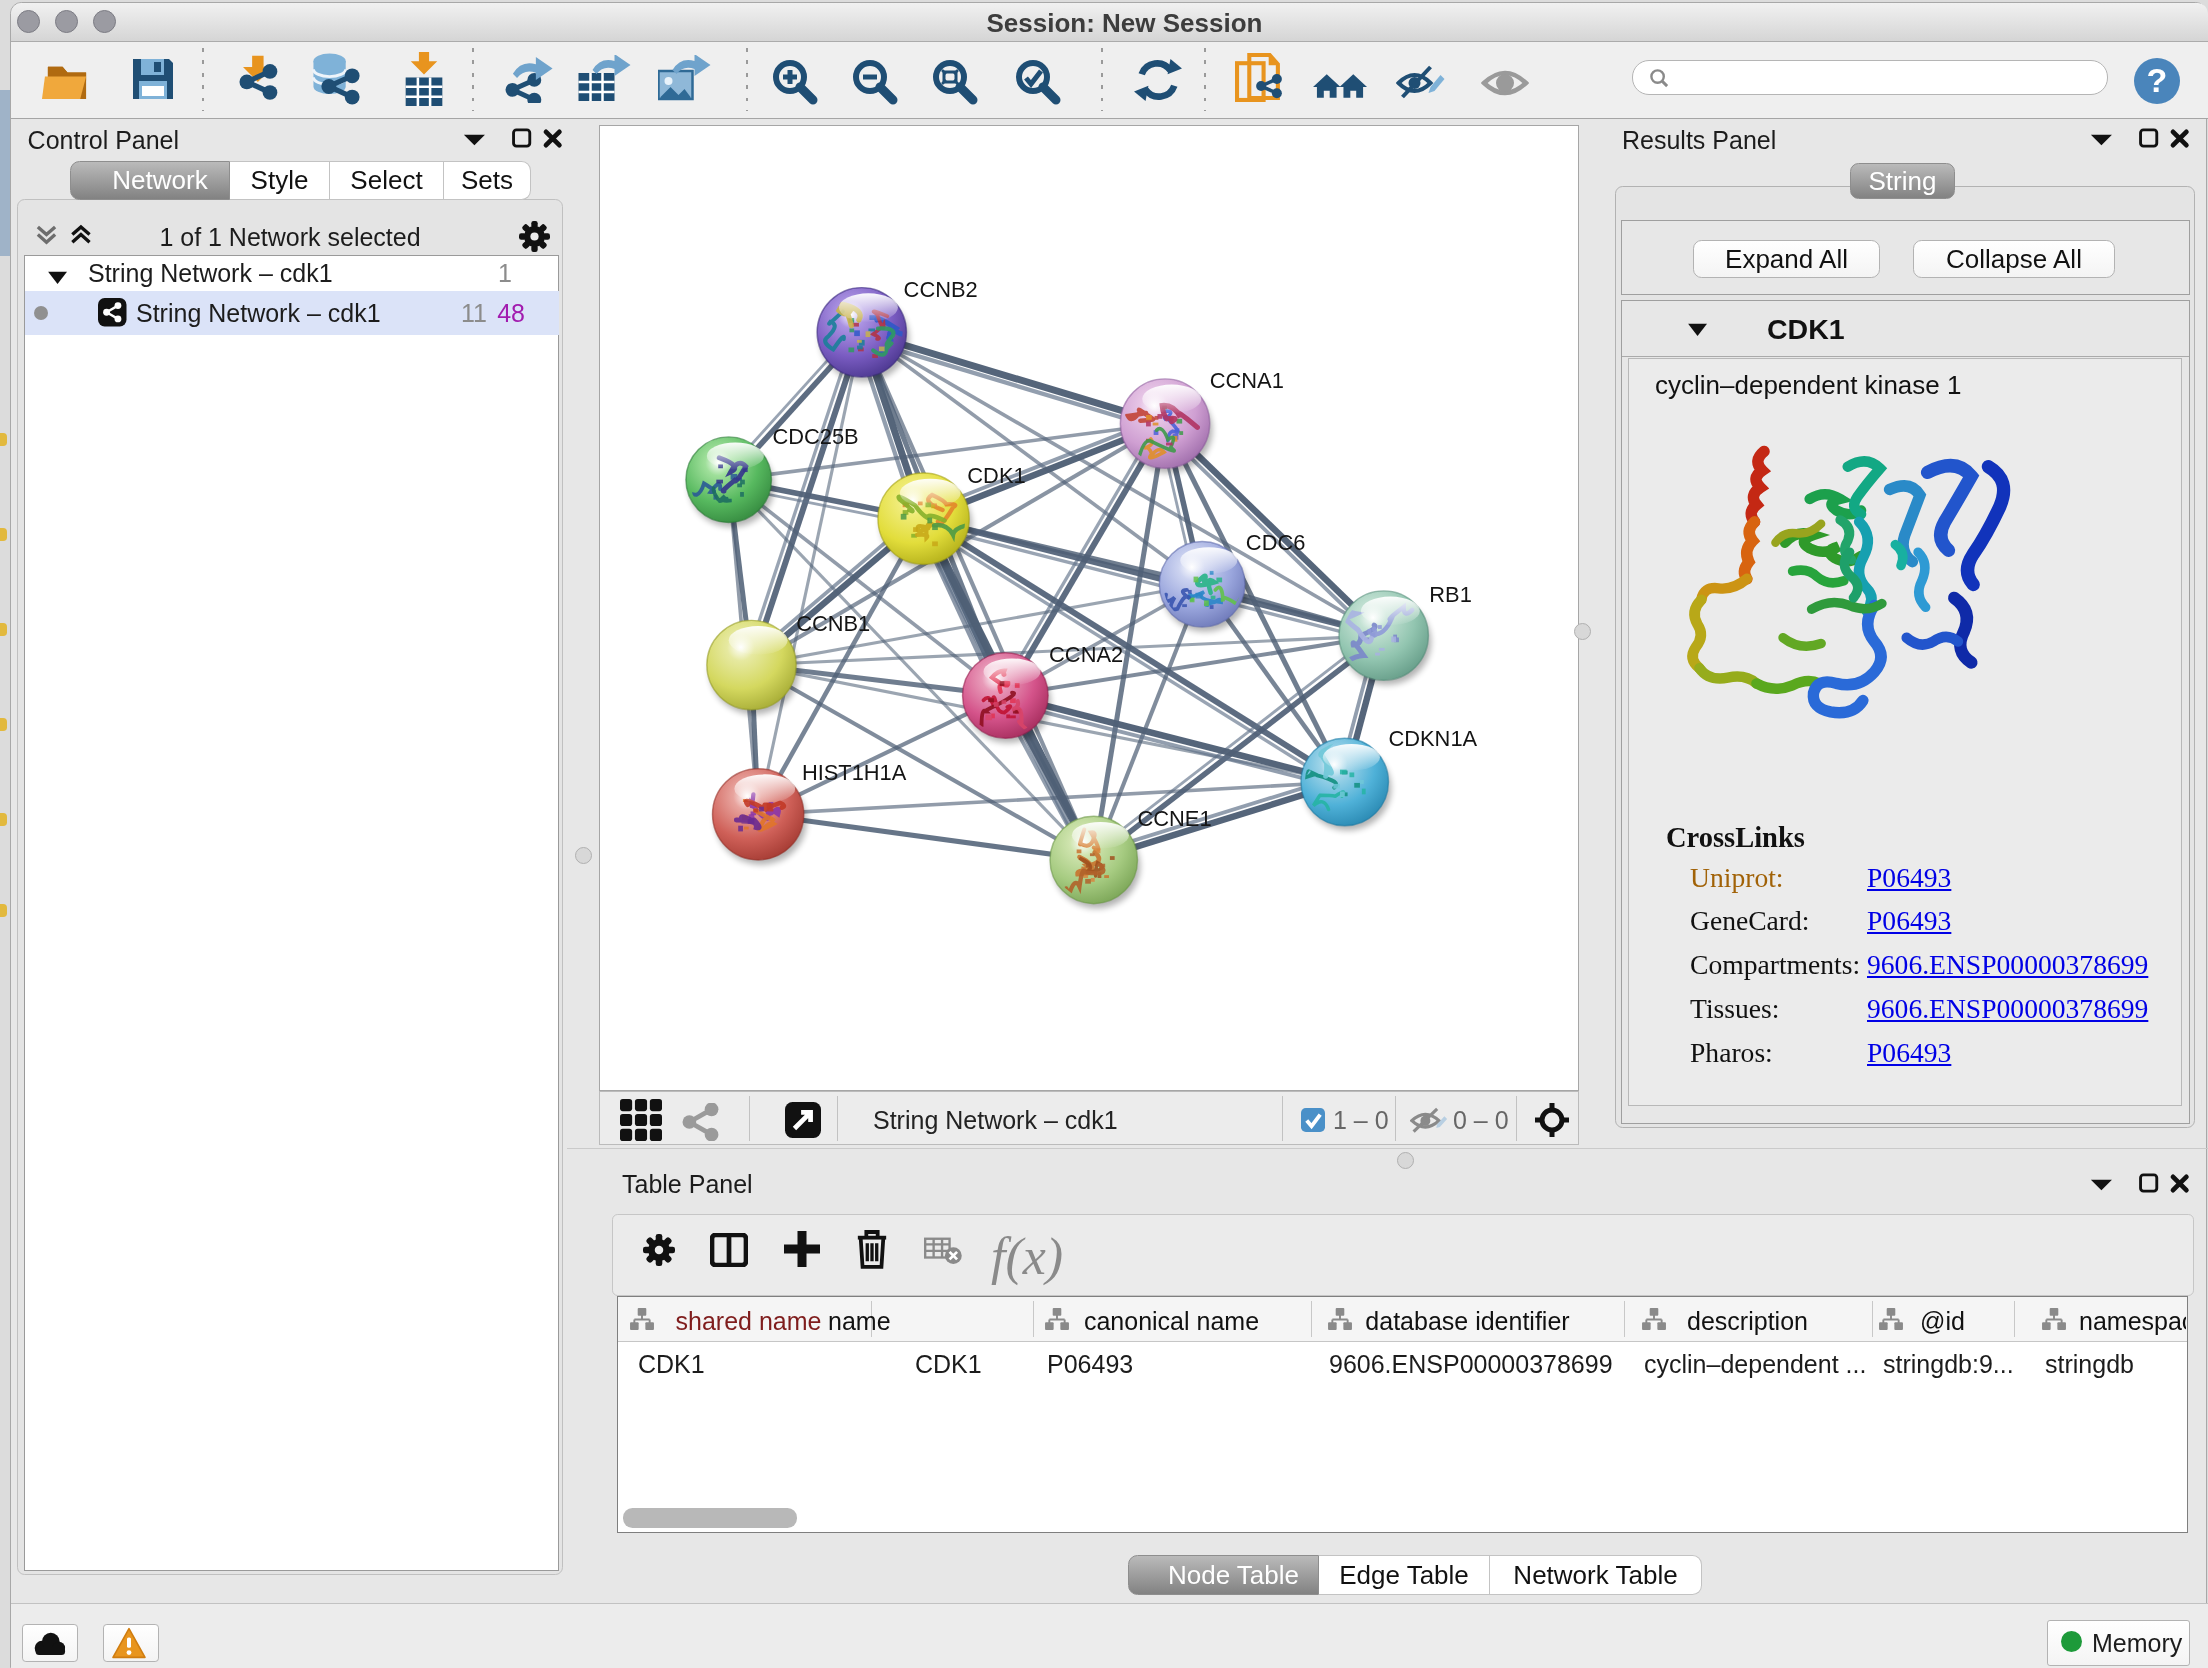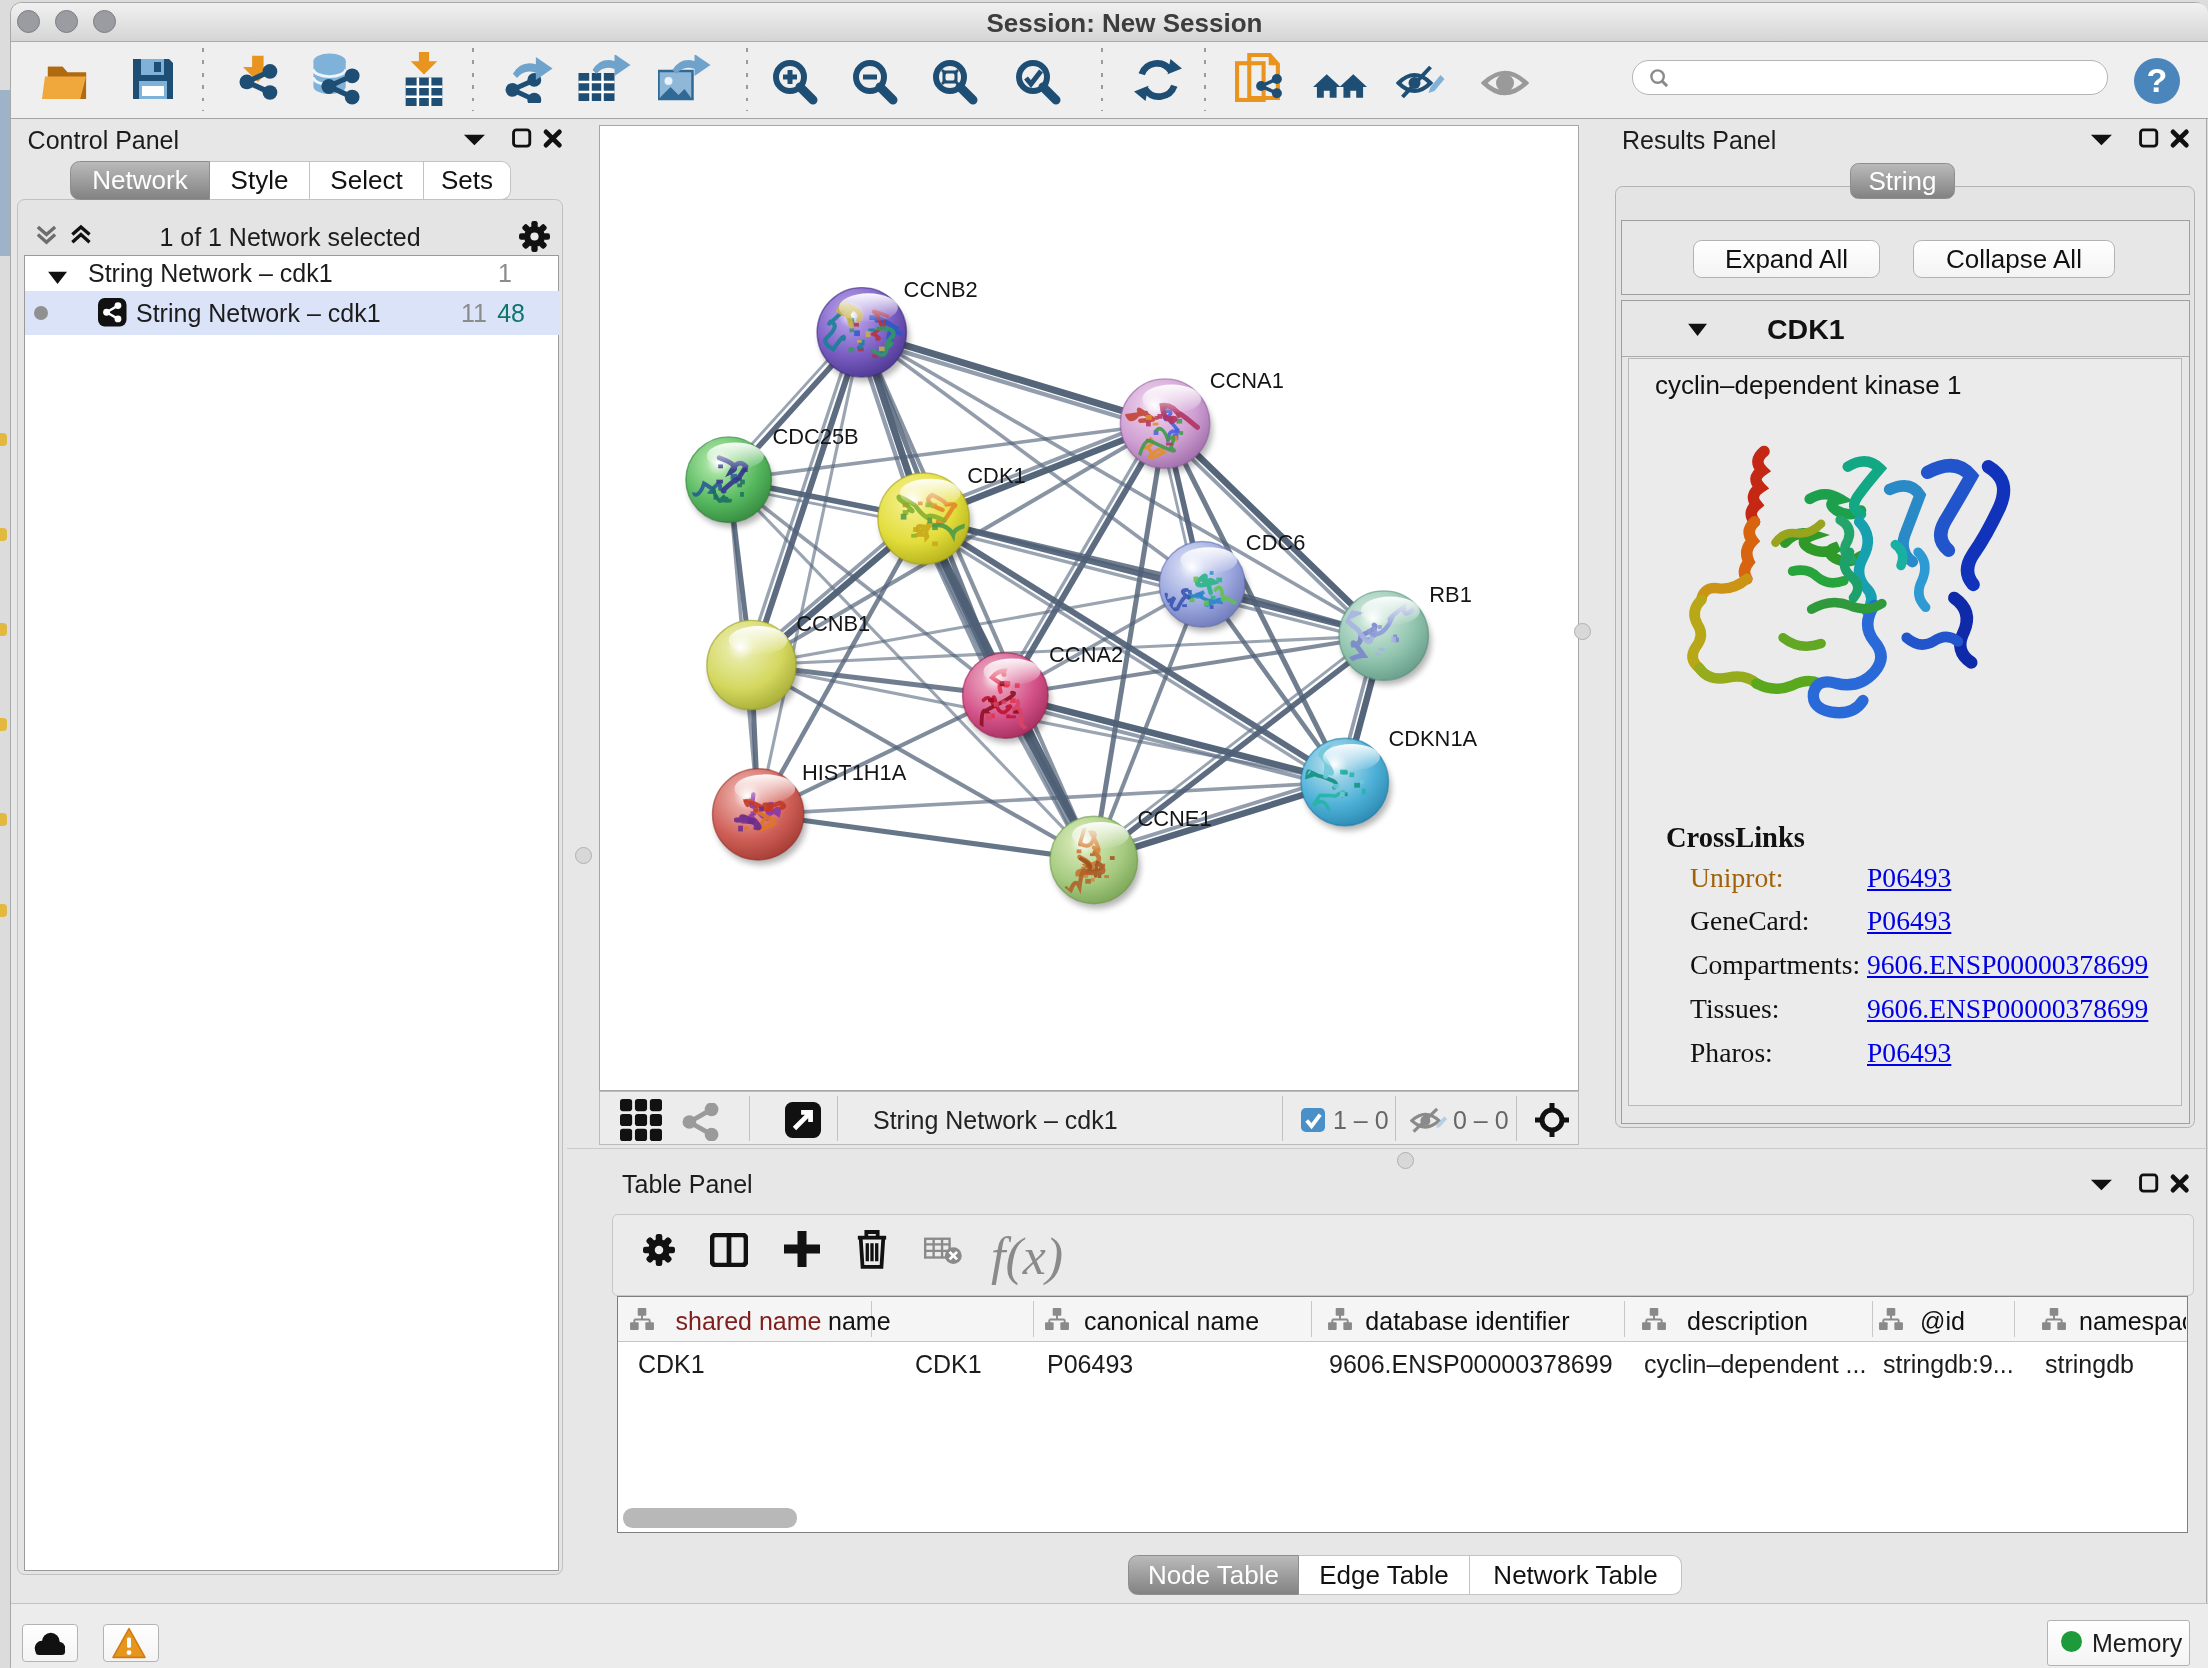--- a/index.html
+++ b/index.html
@@ -1,20 +1,20 @@
 <!DOCTYPE html>
 <html style="font-size:15px"><head><meta charset="utf-8"><style>
 html,body{margin:0;padding:0;width:2208px;height:1668px;overflow:hidden;
  font-family:"Liberation Sans",sans-serif;background:#dcdcdc;}
 .abs{position:absolute;}
 .t26{position:absolute;font-size:25px;color:#1c1c1c;white-space:nowrap;}
 .seg{position:absolute;display:flex;}
 .seg div{font-size:26px;color:#111;background:#fff;border:1px solid #c3c3c3;border-left:none;
  display:flex;align-items:center;justify-content:center;}
-.seg div:first-child{border-left:1px solid #c3c3c3;border-radius:9.5px 0 0 9.5px;}
+.seg div:first-child{border-left:1px solid #c3c3c3;border-radius:9.5px 0 0 9.5px;padding-left:20px;}
 .seg div:last-child{border-radius:0 9.5px 9.5px 0;}
 .seg div.on{background:linear-gradient(#bababa,#828282);color:#fff;border-color:#8e8e8e;}
 .btn{position:absolute;background:linear-gradient(#ffffff,#f4f4f4);border:1px solid #b3b3b3;
  border-radius:8.6px;font-size:26px;color:#111;display:flex;align-items:center;justify-content:center;}
 .dotsep{position:absolute;width:1.9px;background-image:repeating-linear-gradient(#9a9a9a 0 3.8px,transparent 3.8px 12.4px);}
 .serif{font-family:"Liberation Serif",serif;}
 .lnk{color:#0000e6;text-decoration:underline;}
 </style></head><body>
 <div class="abs" style="left:0;top:90px;width:9.5px;height:166px;background:#9fb3c8"></div>
 <div class="abs" style="left:0;top:433px;width:6.7px;height:13.3px;background:#e2b93e;border-radius:0 3.8px 3.8px 0"></div>
@@ -279,21 +279,21 @@
 <rect x="0" y="0" width="30" height="30" rx="7" fill="#111"></rect>
 <g fill="#fff">
       <path d="M9 15 L21 8 M9 15 L21 22" stroke="#fff" stroke-width="2.5"></path>
 <circle cx="9" cy="15" r="3.6"></circle>
       <circle cx="21" cy="8" r="3.6"></circle>
       <circle cx="21" cy="22" r="3.6"></circle>
     </g>
   </svg>
 <div class="t26" style="left:136px;top:299px">String Network – cdk1</div>
 <div class="t26" style="left:409px;top:299px;width:78px;text-align:right;color:#8c8c8c">11</div>
-<div class="t26" style="left:447px;top:299px;width:78px;text-align:right;color:#0f766e">48</div>
+<div class="t26" style="left:447px;top:299px;width:78px;text-align:right;color:#a21caf">48</div>
 <div class="abs" style="left:599px;top:125px;width:980px;height:966px;background:#fff;
  border:1px solid #a6a6a6;box-sizing:border-box"></div>
 <svg class="abs" style="left:600px;top:126px" width="978" height="964" viewBox="631 132 1028 1014">
 <defs>
 <filter id="blur1" x="-30%" y="-30%" width="160%" height="160%">
         <feGaussianBlur stdDeviation="3.5"></feGaussianBlur>
       </filter>
 <linearGradient id="hl" x1="0" y1="0" x2="0" y2="1">
 <stop offset="0" stop-color="#ffffff" stop-opacity="0.95"></stop>
         <stop offset="1" stop-color="#ffffff" stop-opacity="0.05"></stop>

